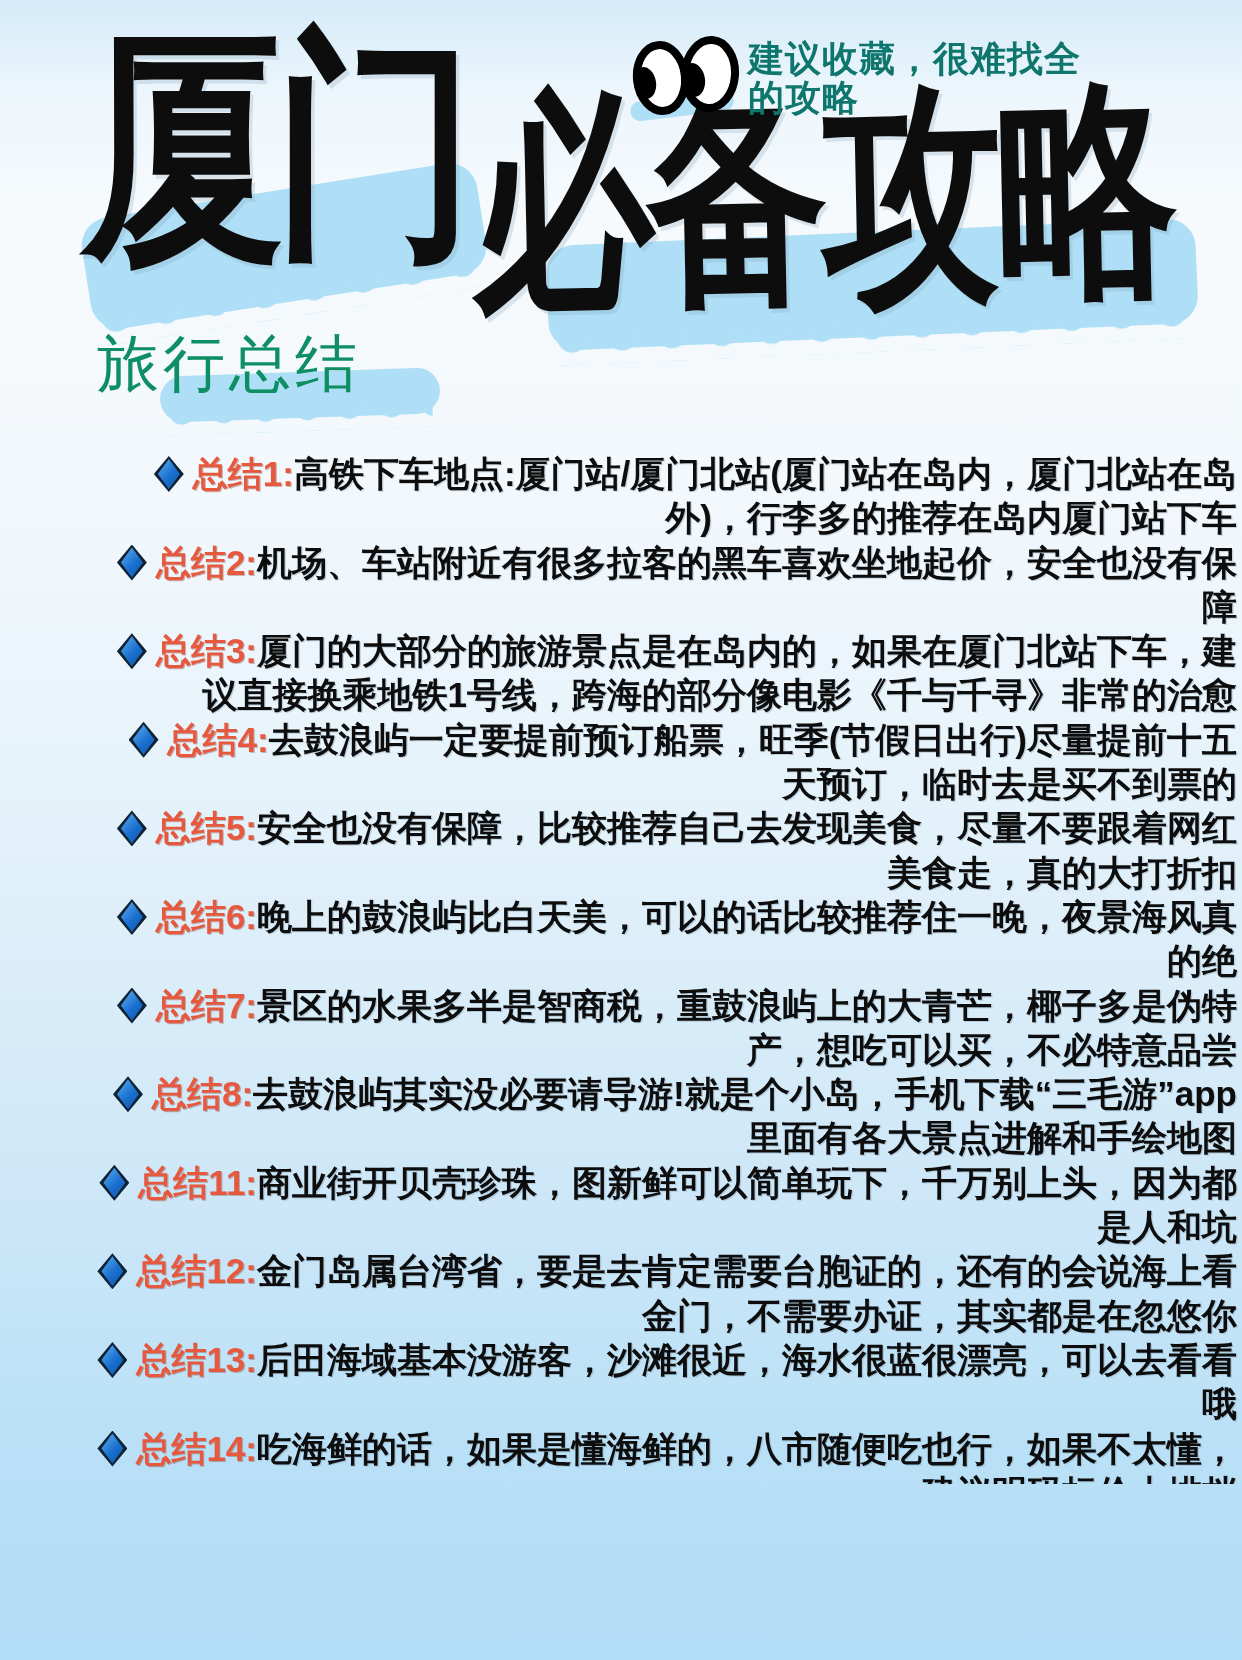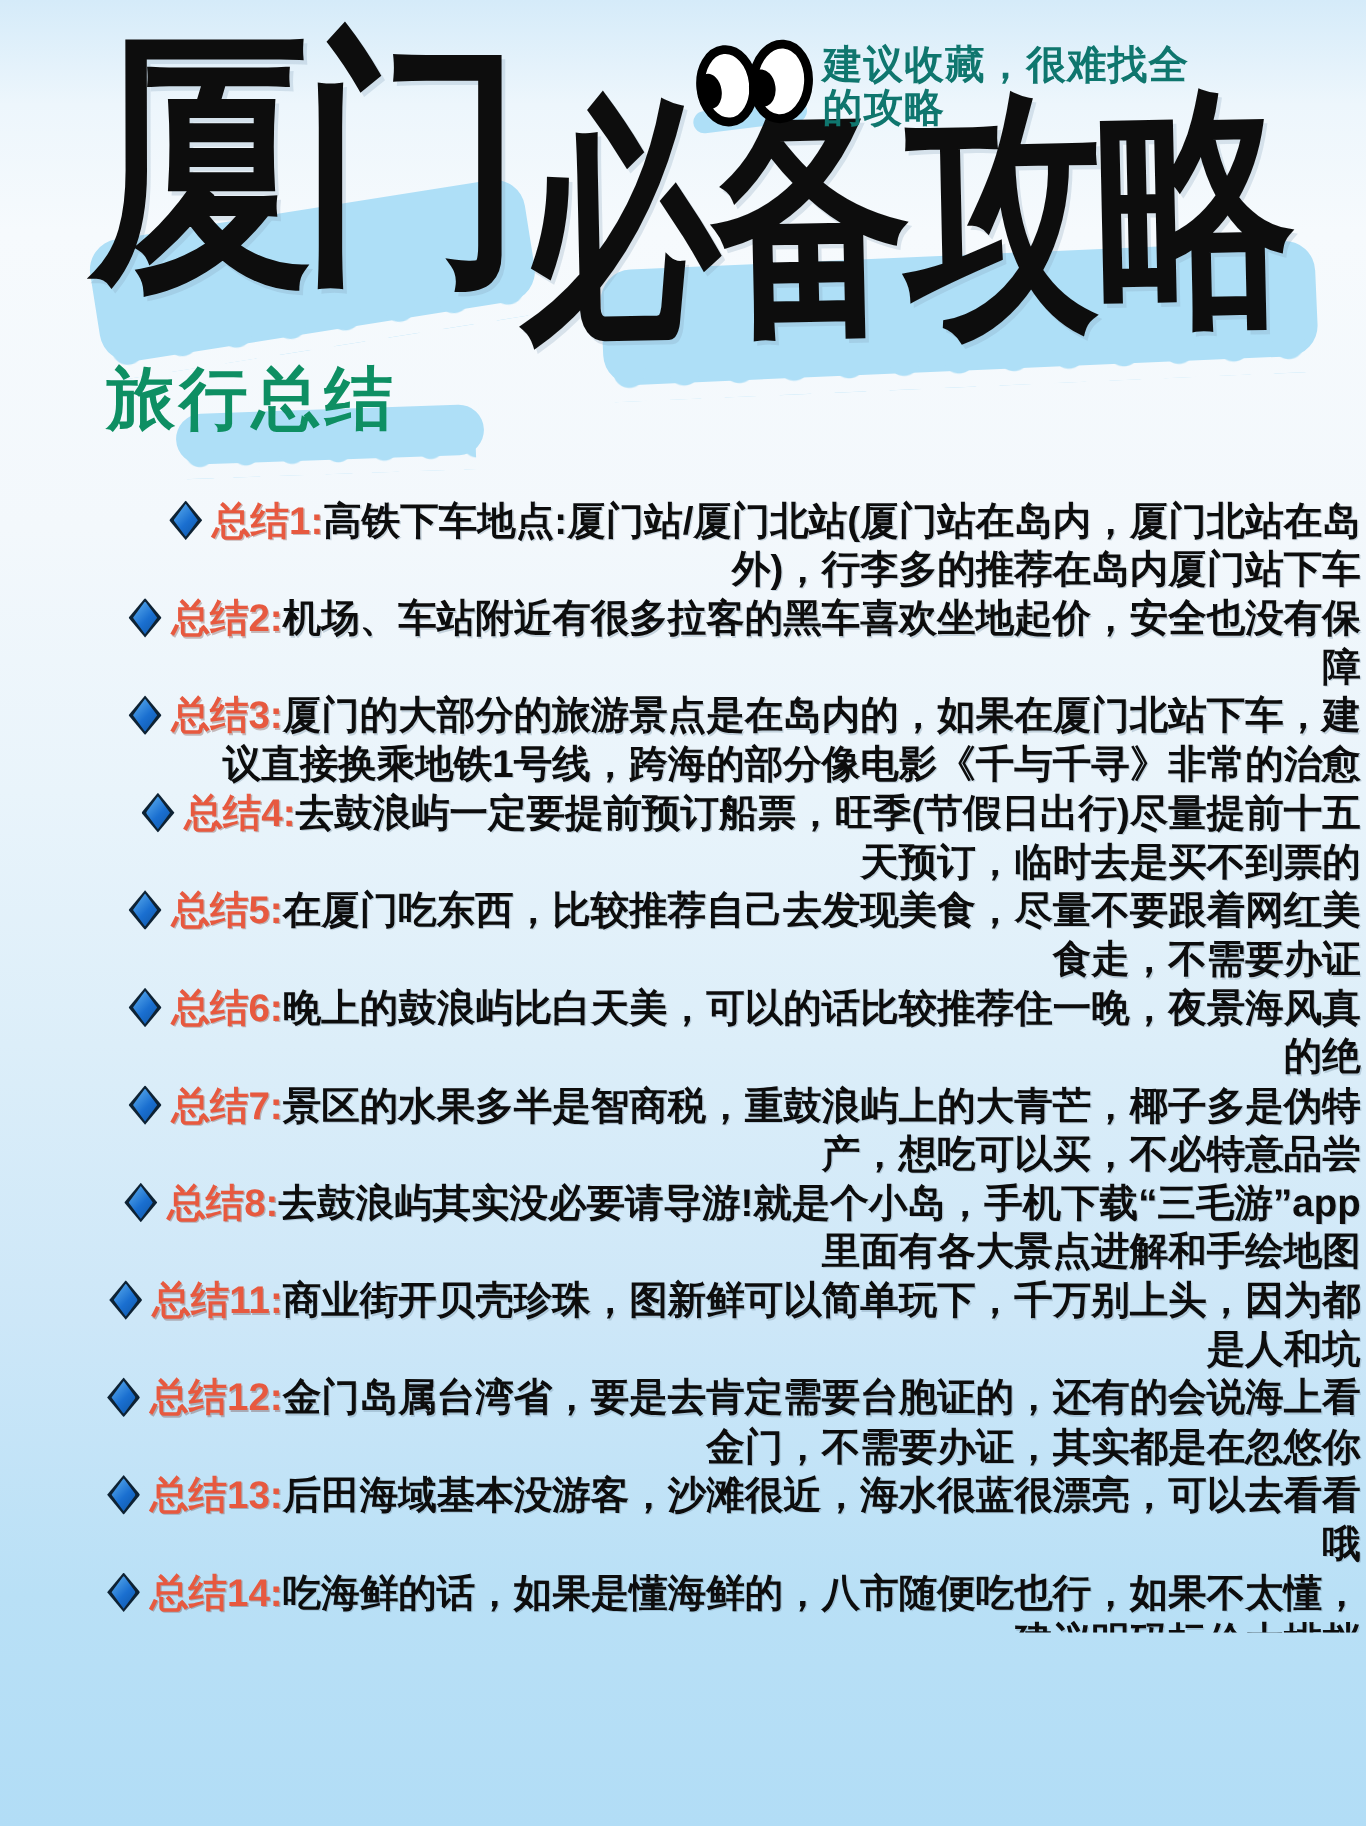--- a/index.html
+++ b/index.html
@@ -41,21 +41,21 @@
     text-shadow:4px 4px 0 rgba(130,160,185,0.25);white-space:nowrap;
   }
   .eyes{position:absolute;left:590px;top:34px;width:108px;height:86px;}
   .hook{
     position:absolute;left:706px;top:40px;
     font-size:36px;line-height:1.07;font-weight:900;color:#0f766e;
     letter-spacing:1px;white-space:nowrap;
   }
   .section-title{
     position:absolute;left:55px;top:328px;margin:0;
-    font-size:62px;line-height:1.15;font-weight:700;color:#0e8f63;
+    font-size:62px;line-height:1.15;font-weight:400;color:#0e8f63;
     letter-spacing:4px;white-space:nowrap;
   }
   .list{
     position:absolute;left:55px;top:452px;width:1140px;
     font-size:35px;line-height:44.3px;color:#0d0d0d;font-weight:700;
     text-shadow:1.2px 1.2px 0 rgba(108,138,160,0.32);
   }
   .item{margin:0;text-align:right;}
   .diamond{
     display:inline-block;width:30px;height:36px;position:relative;
@@ -101,21 +101,21 @@
 
   <div class="list">
   <p class="item"><span class="diamond"></span><span class="label">总结1:</span><span class="btext">高铁下车地点:厦门站/厦门北站(厦门站在岛内，厦门北站在岛外)，行李多的推荐在岛内厦门站下车</span></p>
 
   <p class="item"><span class="diamond"></span><span class="label">总结2:</span><span class="btext">机场、车站附近有很多拉客的黑车喜欢坐地起价，安全也没有保障</span></p>
 
   <p class="item"><span class="diamond"></span><span class="label">总结3:</span><span class="btext">厦门的大部分的旅游景点是在岛内的，如果在厦门北站下车，建议直接换乘地铁1号线，跨海的部分像电影《千与千寻》非常的治愈</span></p>
 
   <p class="item"><span class="diamond"></span><span class="label">总结4:</span><span class="btext">去鼓浪屿一定要提前预订船票，旺季(节假日出行)尽量提前十五天预订，临时去是买不到票的</span></p>
 
-  <p class="item"><span class="diamond"></span><span class="label">总结5:</span><span class="btext">在厦门吃东西，比较推荐自己去发现美食，尽量不要跟着网红美食走，不需要办证</span></p>
+  <p class="item"><span class="diamond"></span><span class="label">总结5:</span><span class="btext">安全也没有保障，比较推荐自己去发现美食，尽量不要跟着网红美食走，真的大打折扣</span></p>
 
   <p class="item"><span class="diamond"></span><span class="label">总结6:</span><span class="btext">晚上的鼓浪屿比白天美，可以的话比较推荐住一晚，夜景海风真的绝</span></p>
 
   <p class="item"><span class="diamond"></span><span class="label">总结7:</span><span class="btext">景区的水果多半是智商税，重鼓浪屿上的大青芒，椰子多是伪特产，想吃可以买，不必特意品尝</span></p>
 
   <p class="item"><span class="diamond"></span><span class="label">总结8:</span><span class="btext">去鼓浪屿其实没必要请导游!就是个小岛，手机下载“三毛游”app里面有各大景点进解和手绘地图</span></p>
 
 
 
   <p class="item"><span class="diamond"></span><span class="label">总结11:</span><span class="btext">商业街开贝壳珍珠，图新鲜可以简单玩下，千万别上头，因为都是人和坑</span></p>

